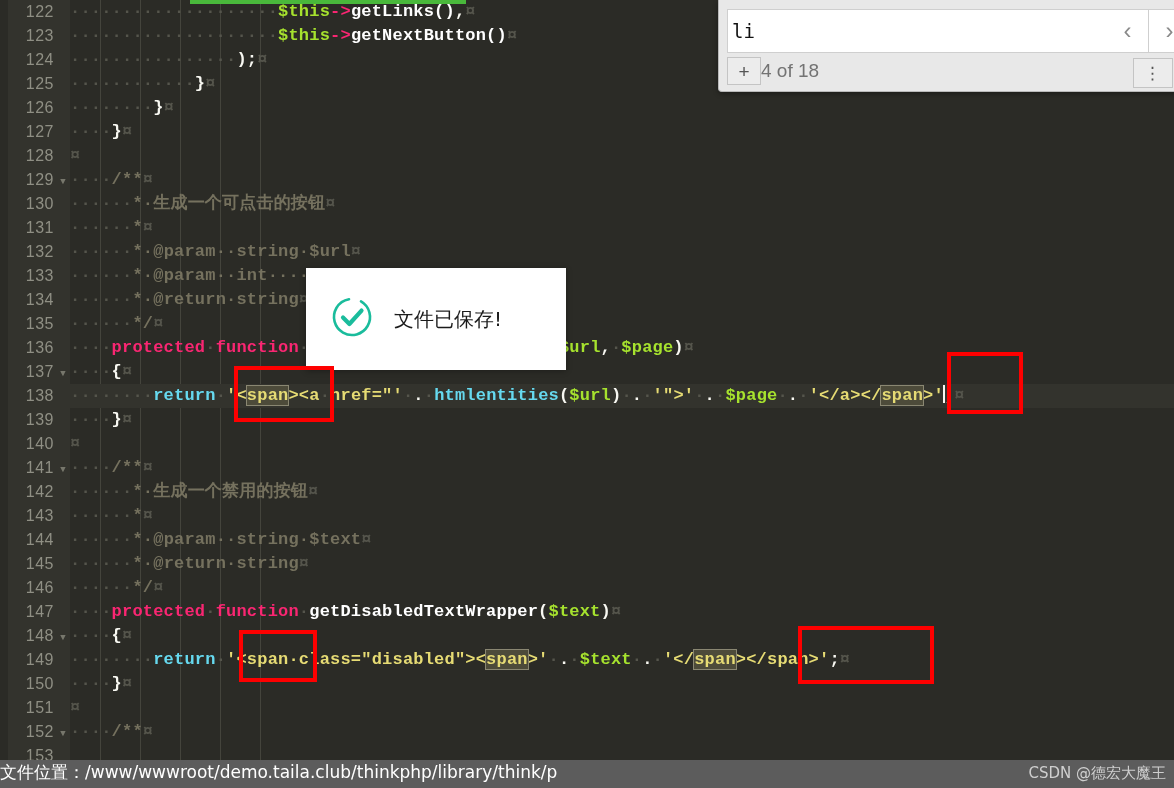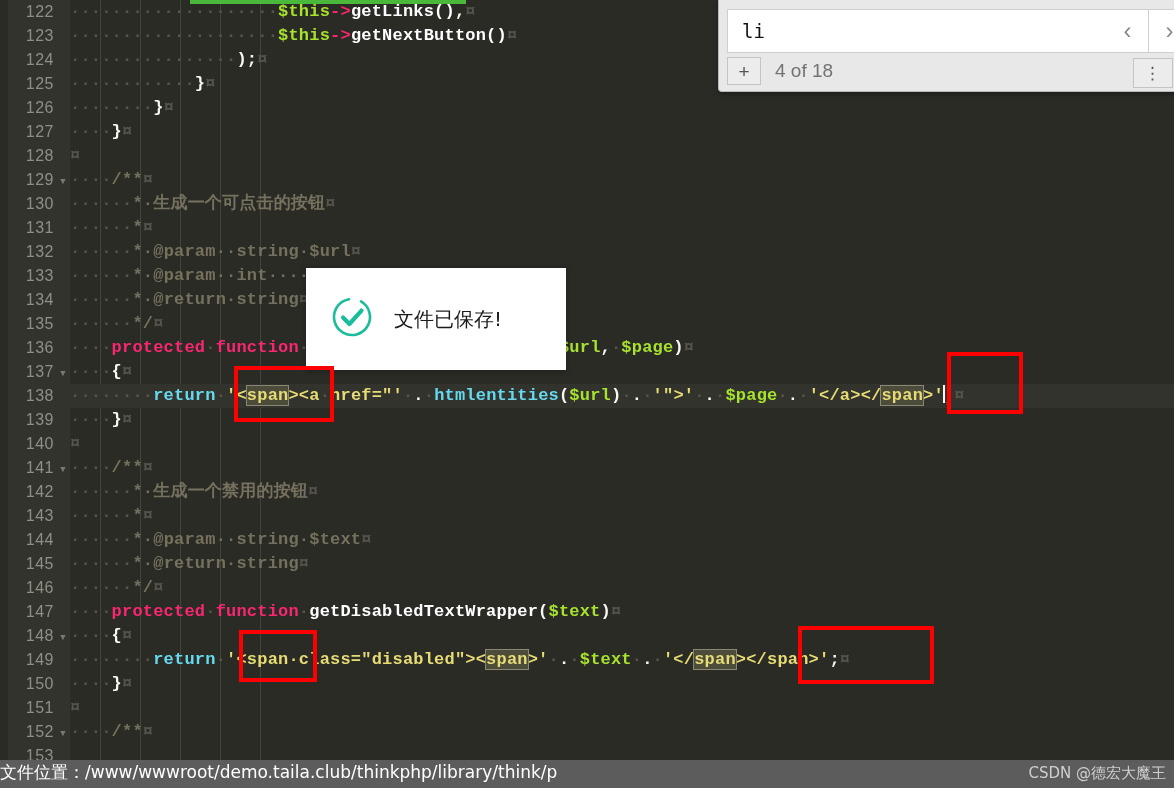--- a/index.html
+++ b/index.html
@@ -78,38 +78,38 @@
     background: #e8e8e8;
     border: 1px solid #b9b9b9; border-top: none;
     border-radius: 0 0 4px 4px;
     box-shadow: 0 2px 5px rgba(0,0,0,.35);
     font-family: "Liberation Sans", sans-serif;
   }
   .find-row1 { position: absolute; left: 8px; top: 9px; height: 44px; display: flex; }
   .find-input {
     width: 380px; height: 44px; background: #fff;
     border: 1px solid #cfcfcf; border-right: none;
-    display: flex; align-items: center; padding-left: 14px;
+    display: flex; align-items: center; padding-left: 4px;
     font-family: "DejaVu Sans Mono", monospace; font-size: 19px; color: #111;
   }
   .find-btn {
     width: 42px; height: 44px; background: #fff; border: 1px solid #cfcfcf;
     border-left: none; display: flex; align-items: center; justify-content: center;
     color: #8a8a8a; font-size: 24px; font-family: "Liberation Sans", sans-serif;
   }
   .find-row2 {
     position: absolute; left: 8px; top: 56px; height: 30px; display: flex; align-items: center;
   }
   .plus-btn {
     width: 34px; height: 28px; border: 1px solid #c4c4c4; background: #ececec;
     display: flex; align-items: center; justify-content: center;
     color: #555; font-size: 19px; line-height: 1;
   }
   .find-count {
-    margin-left: 14px; color: #737373; font-size: 19px;
+    margin-left: 0; color: #737373; font-size: 19px;
   }
   .find-more {
     position: absolute; right: 4px; top: 58px; width: 40px; height: 30px;
     border: 1px solid #c4c4c4; background: #ececec;
     display: flex; align-items: center; justify-content: center; color: #555;
     font-size: 17px; letter-spacing: 1px;
   }
 
   
   .toast {

